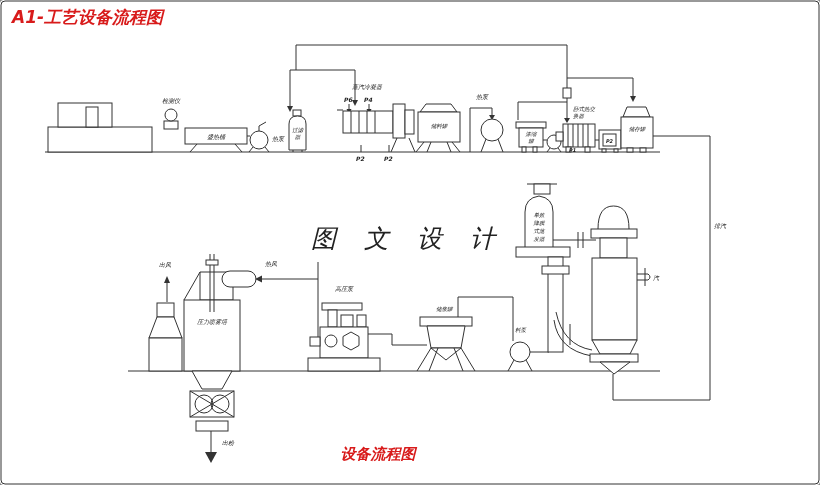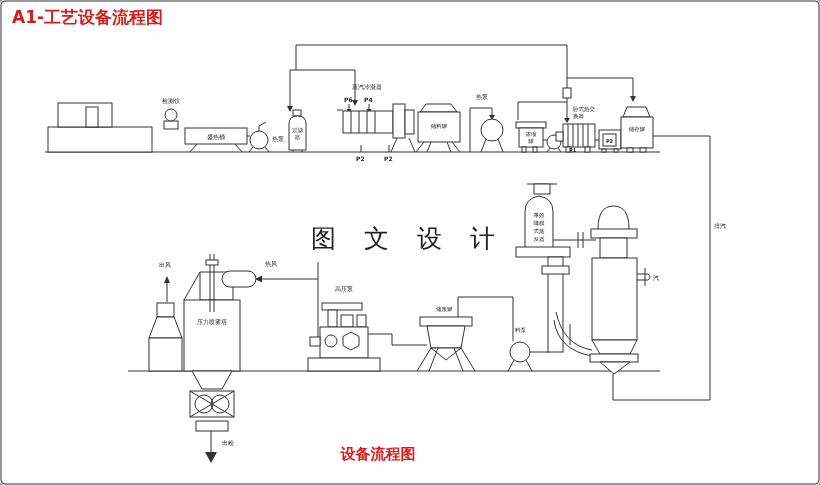--- a/index.html
+++ b/index.html
@@ -1,19 +1,19 @@
 <!DOCTYPE html>
 <html><head>
 <meta charset="utf-8">
 <style>
   html,body{margin:0;padding:0;background:#888;}
   #page{
     position:relative;width:820px;height:485px;background:#ffffff;
     font-family:"DejaVu Sans","Liberation Sans",sans-serif;
-    overflow:hidden;border-radius:4px;
+    overflow:hidden;border-radius:4px;font-style:italic;
   }
   svg{display:block}
   .ln{stroke:#333;stroke-width:1;fill:none}
   .fillw{fill:#fff;stroke:#333;stroke-width:1}
   .ah{fill:#333;stroke:none}
   text{fill:#222;font-family:"DejaVu Sans","Liberation Sans",sans-serif}
   .lbl{font-size:6px}
   .tag{font-size:6px;font-weight:bold}
   .red{fill:#d81b1b;font-weight:bold}
 </style>

